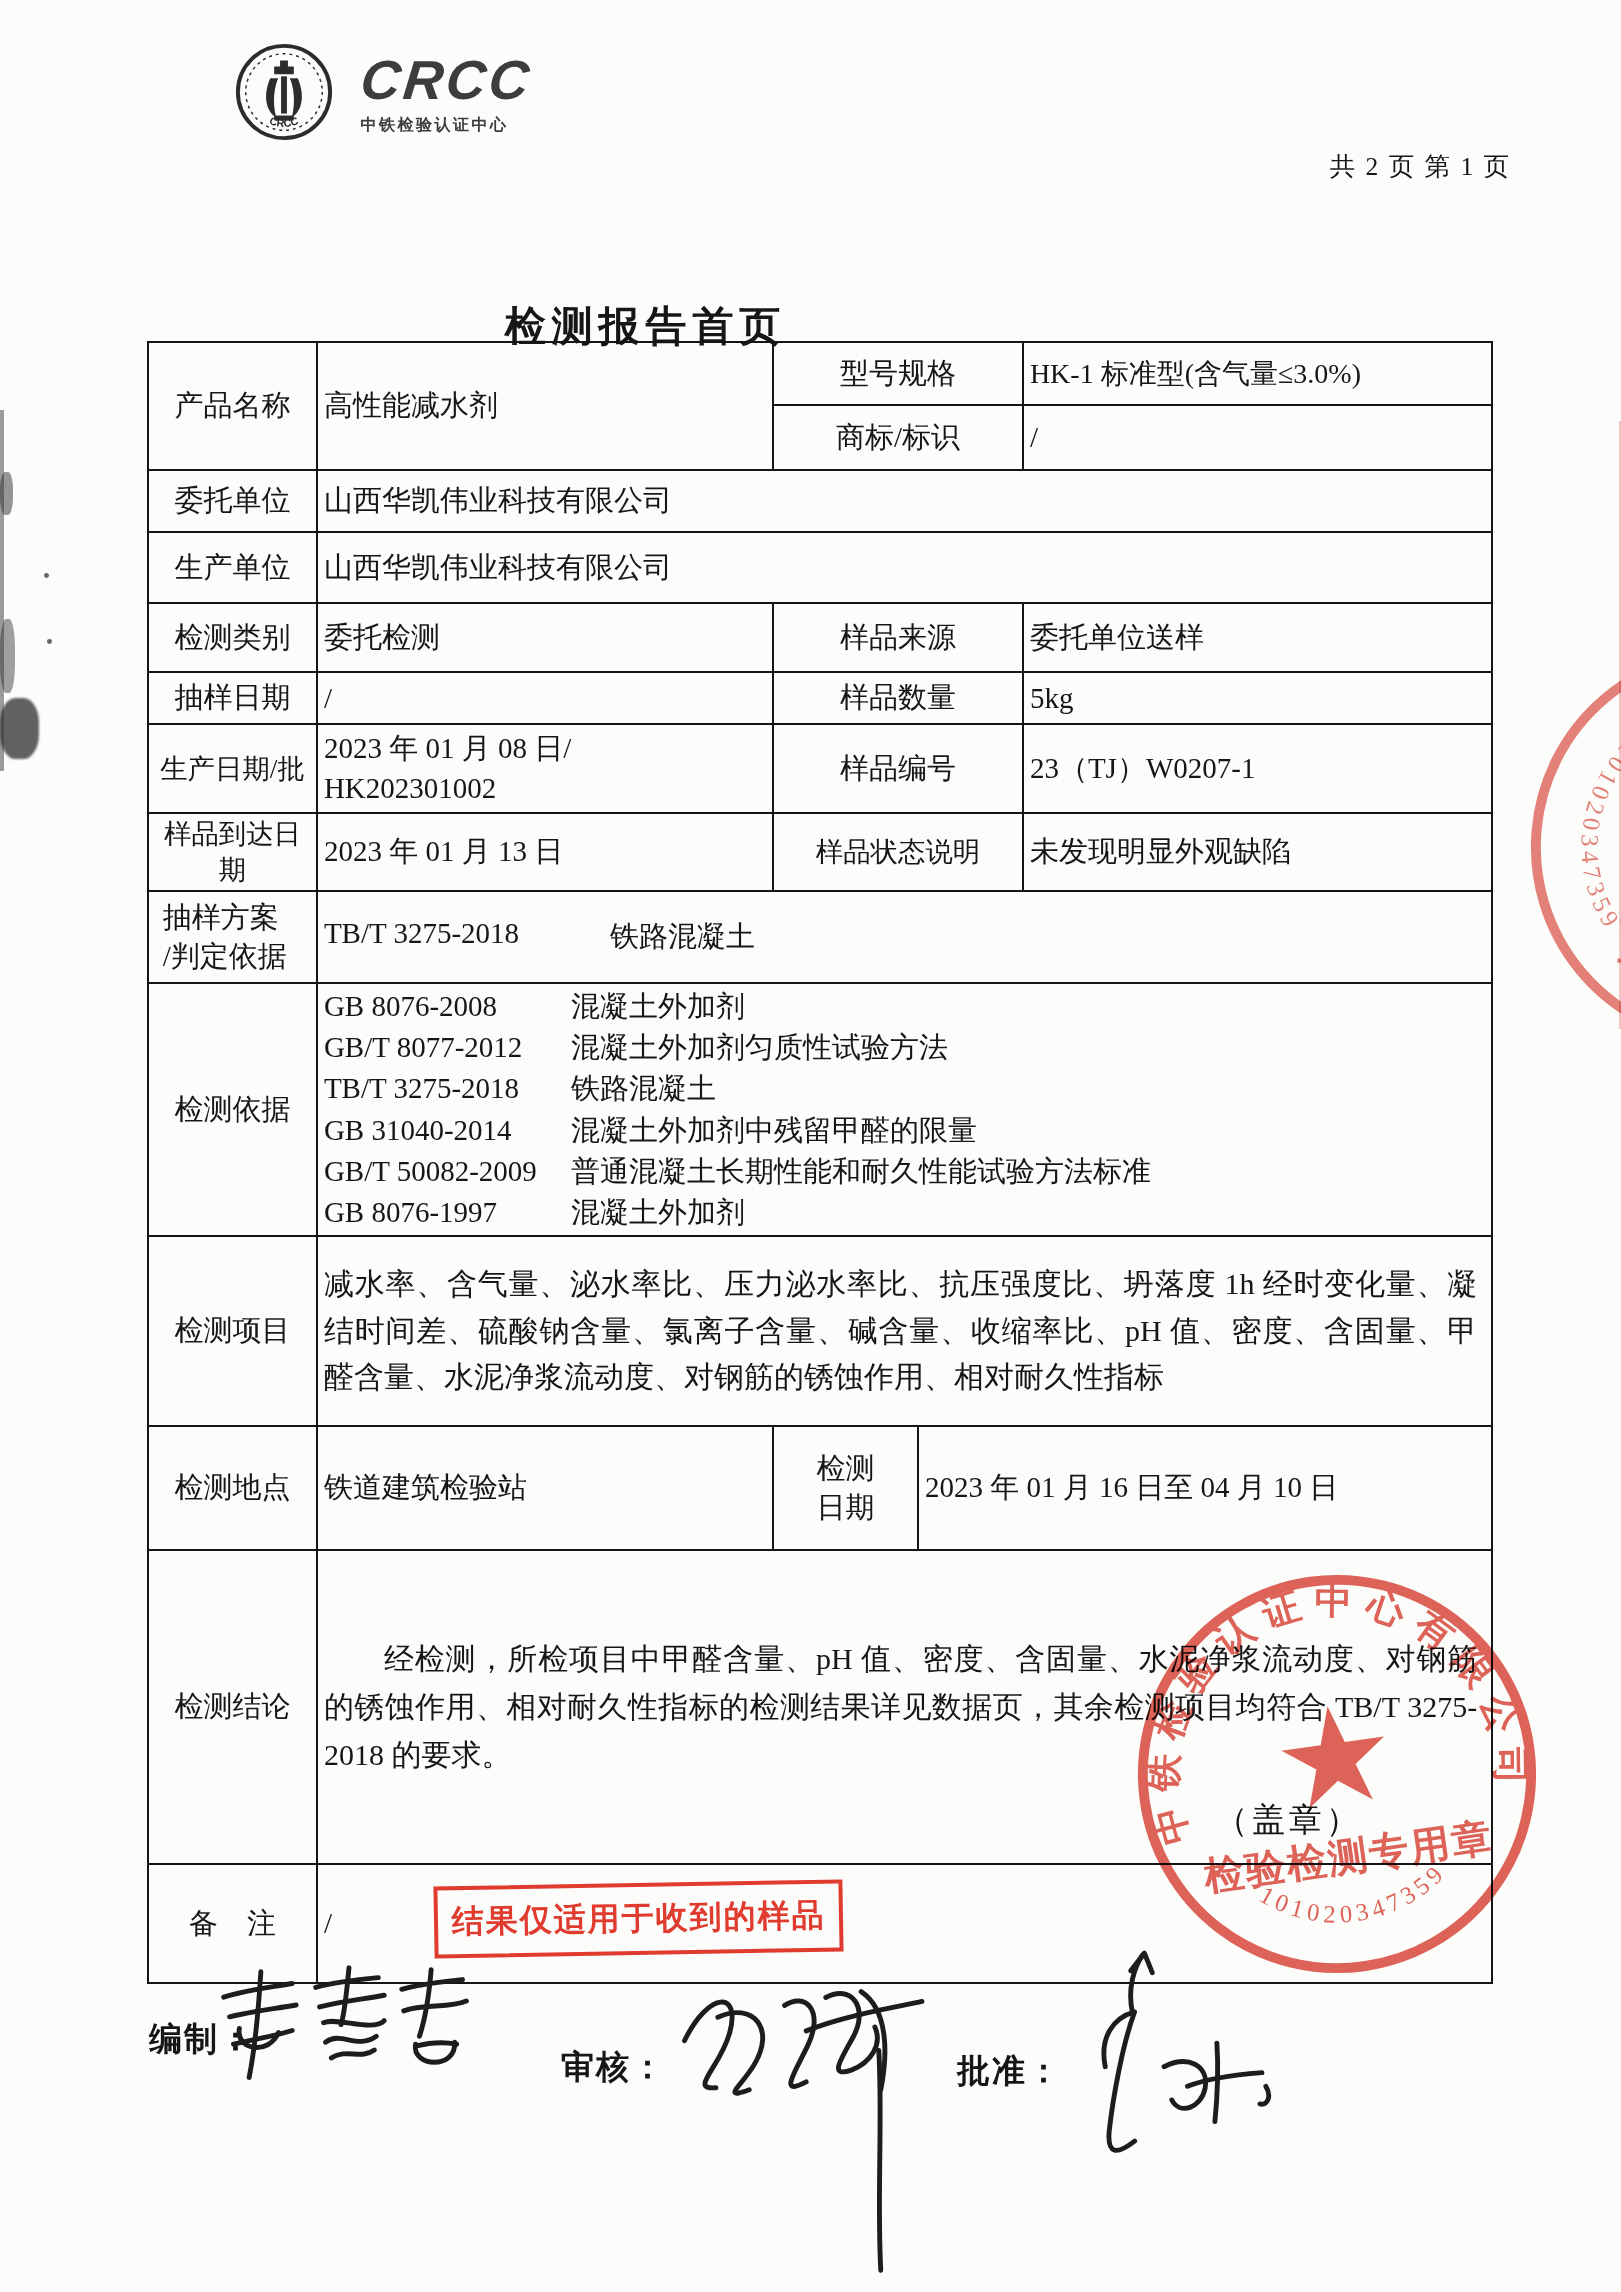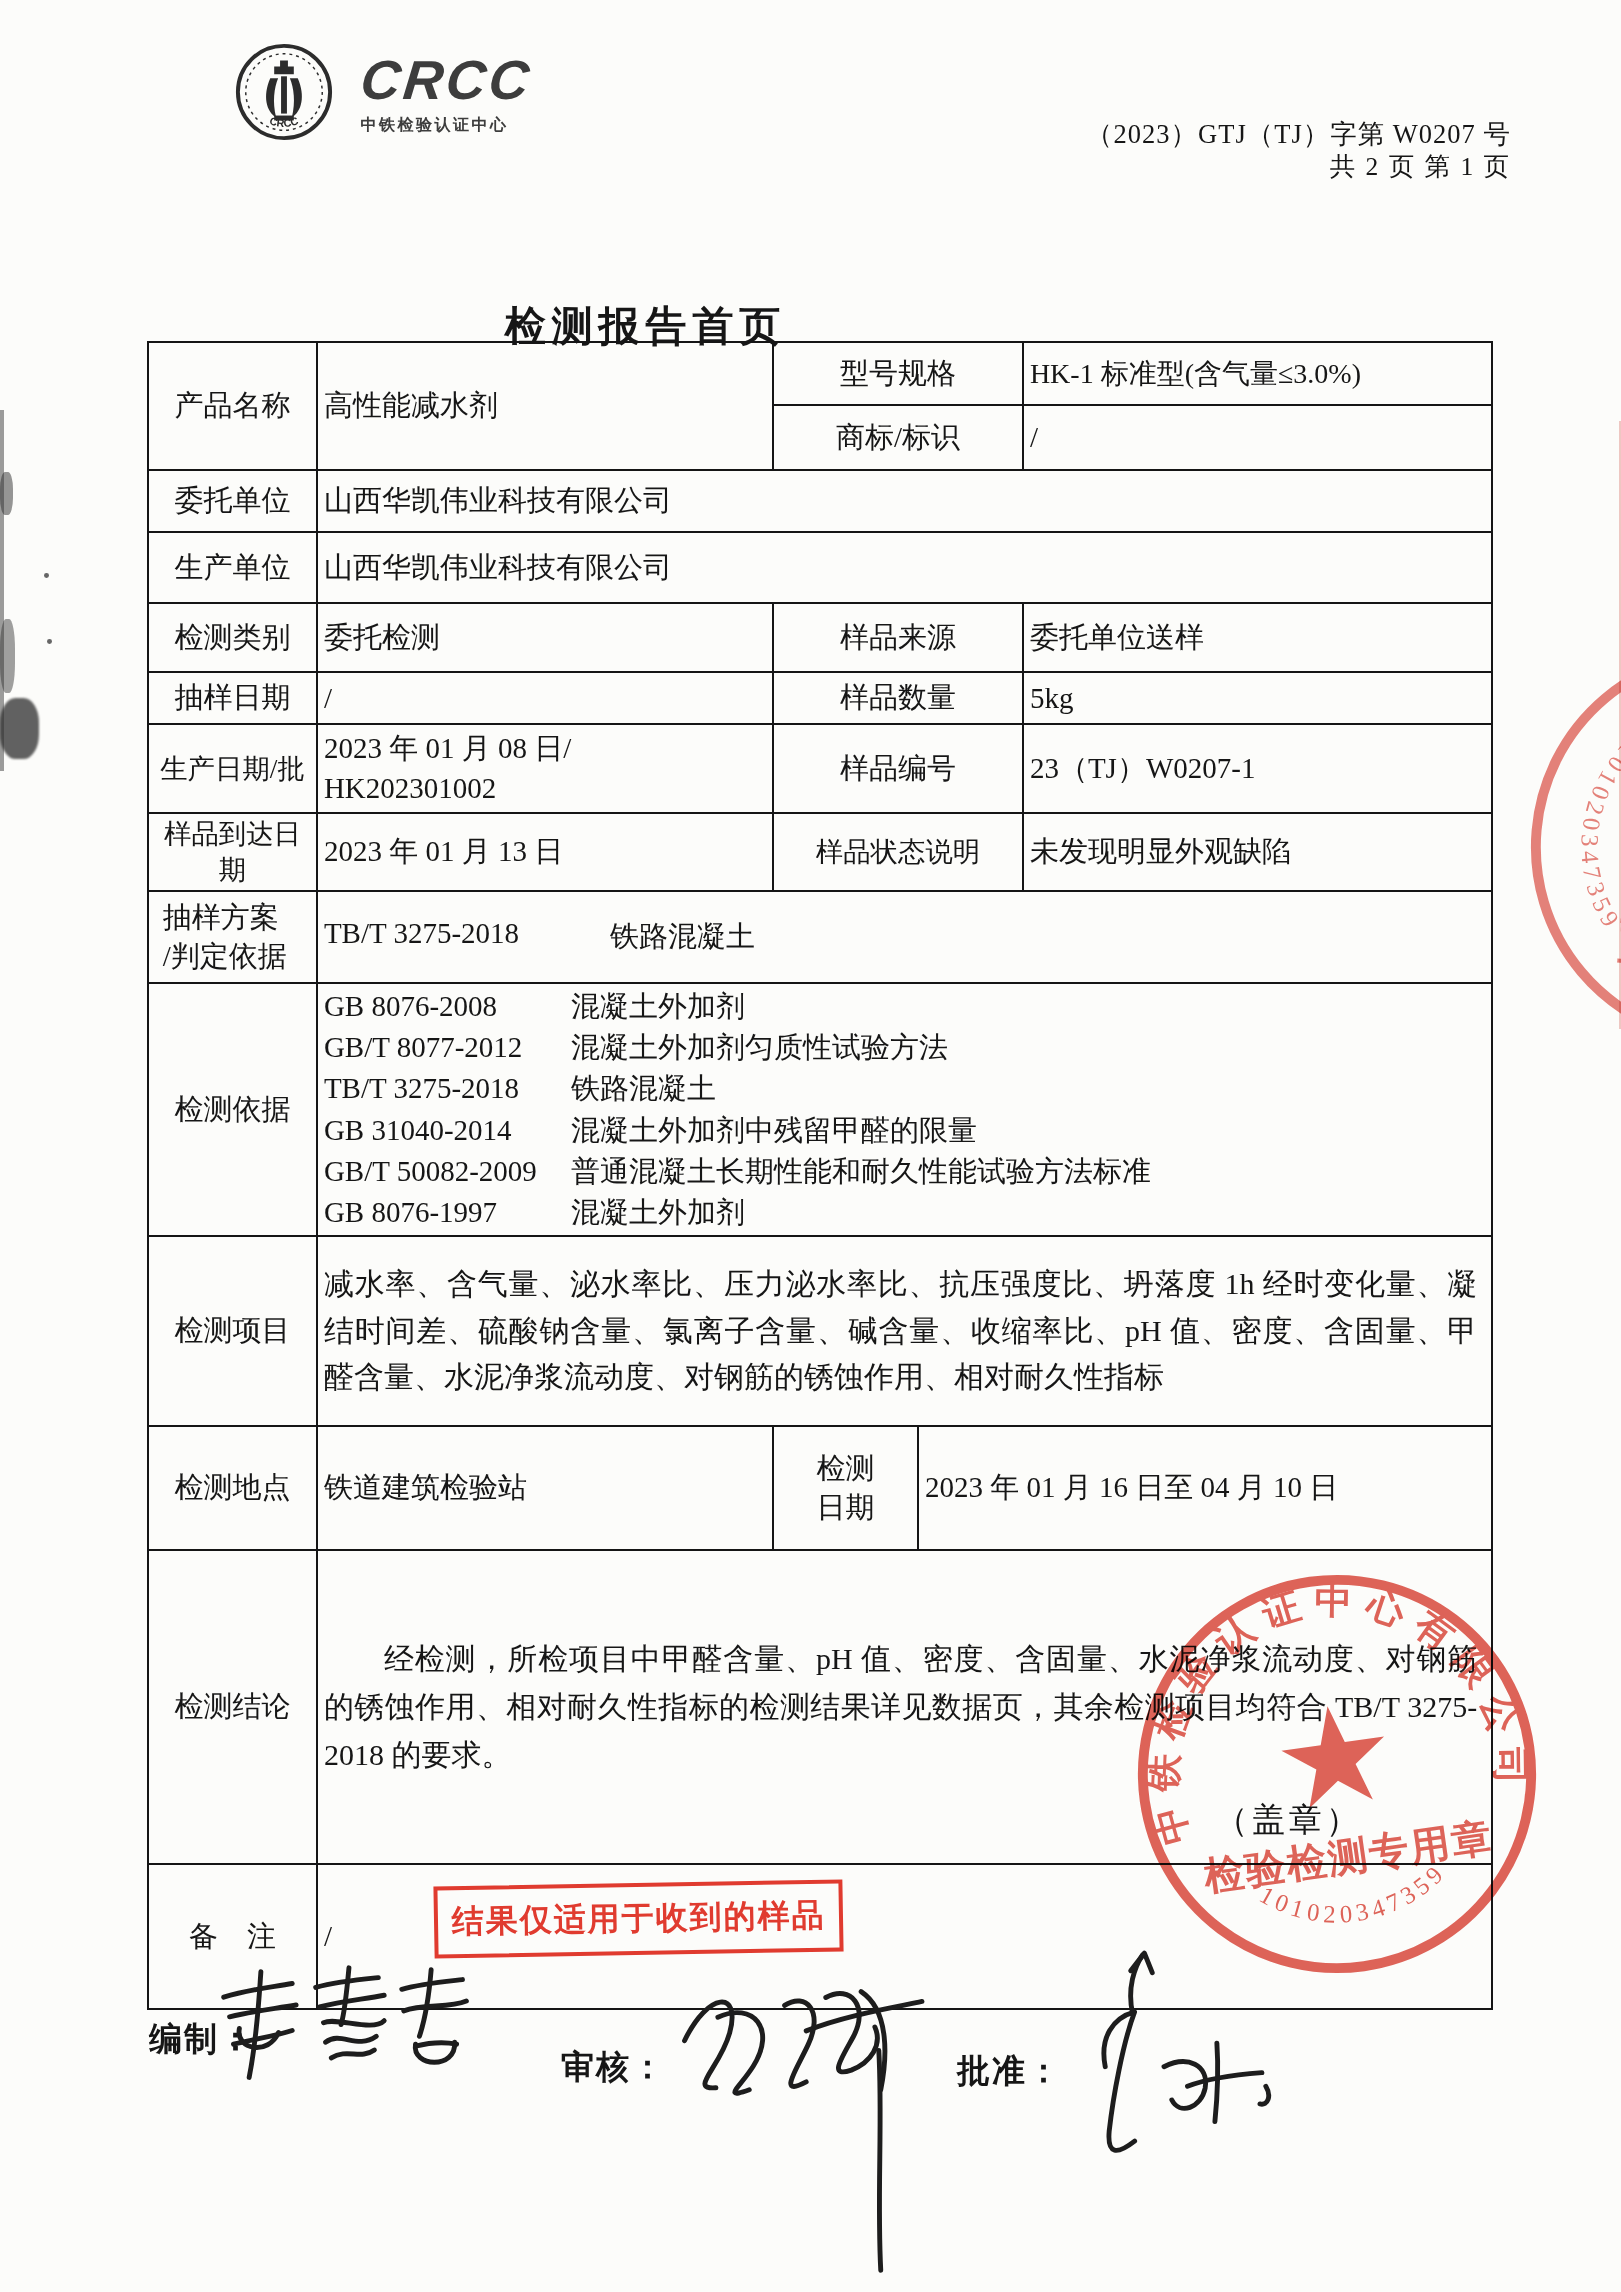--- a/index.html
+++ b/index.html
@@ -101,21 +101,20 @@
       <text font-size="11" font-weight="bold" fill="#2c2c2c" font-family="Liberation Sans, sans-serif">
         <textPath href="#seal-bottom-arc" startOffset="50%" text-anchor="middle">CRCC</textPath>
       </text>
     </svg>
     <div class="wordmark">
       <div class="crcc-word">CRCC</div>
       <div class="crcc-sub">中铁检验认证中心</div>
     </div>
   </div>
 
-  <div class="doc-no">（2023）GTJ（TJ）字第 W0207 号</div>
   <div class="page-no">共 2 页  第 1 页</div>
 
   <div class="title2">检测报告首页</div>
 
   <table class="report">
     <colgroup>
         <col style="width:169px">
         <col style="width:456px">
         <col style="width:145px">
         <col style="width:105px">
@@ -239,21 +238,21 @@
       <td class="val" colspan="2">2023 年 01 月 16 日至 04 月 10 日</td>
     </tr>
 
     <tr style="height:314px">
       <td class="lab">检测结论</td>
       <td class="val conclusion-cell" colspan="4">
         <div class="para indent" style="font-size:30px">经检测，所检项目中甲醛含量、pH 值、密度、含固量、水泥净浆流动度、对钢筋的锈蚀作用、相对耐久性指标的检测结果详见数据页，其余检测项目均符合 TB/T 3275-2018 的要求。</div>
       </td>
     </tr>
 
-    <tr style="height:145px">
+    <tr style="height:119px">
       <td class="lab">备　注</td>
       <td class="val remark-cell" colspan="4">
         <span>/</span>
         <span class="remark-stamp">结果仅适用于收到的样品</span>
       </td>
     </tr>
   </tbody>
     </table>
 
   <div class="seal-note">（盖章）</div>

